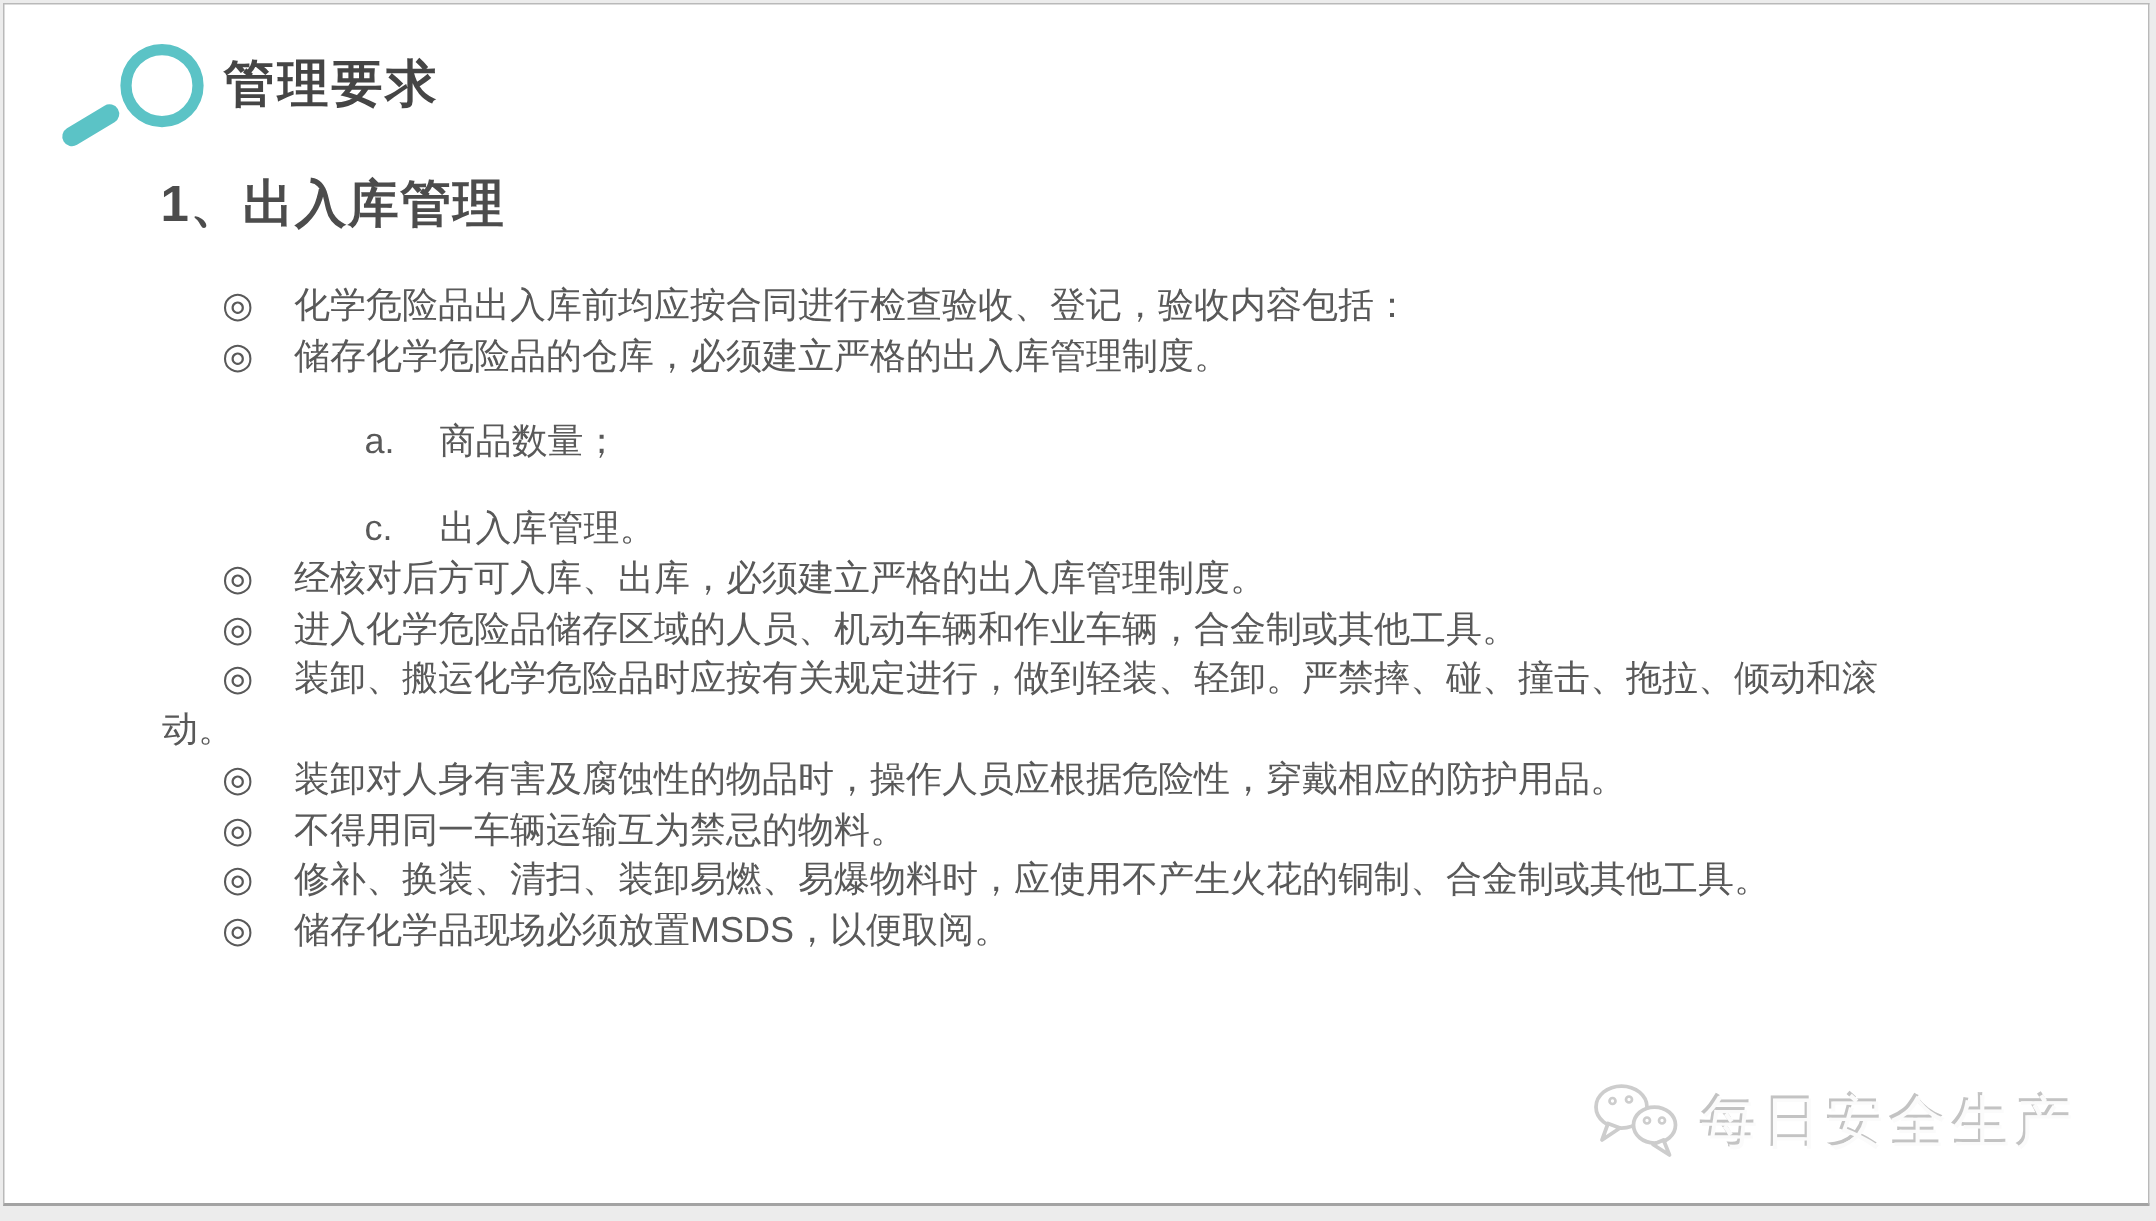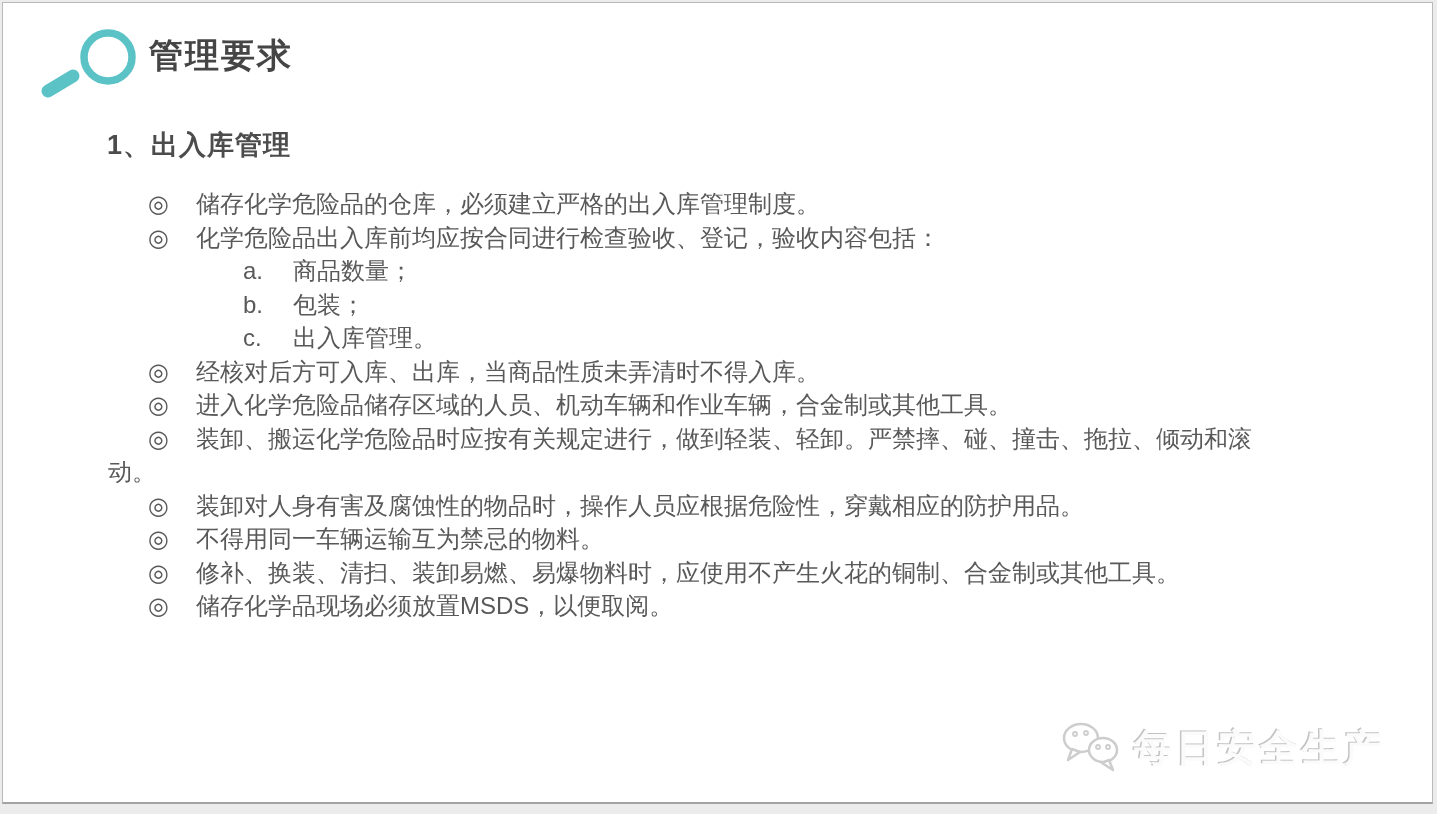--- a/index.html
+++ b/index.html
@@ -43,22 +43,22 @@
     top: 30px;
     font-size: 34px;
     font-weight: bold;
     color: #454545;
     letter-spacing: 2px;
   }
   
   .section-title {
     position: absolute;
     left: 104px;
-    top: 124px;
-    font-size: 27px;
+    top: 110px;
+    font-size: 34px;
     font-weight: bold;
     color: #4c4c4c;
     letter-spacing: 1px;
     text-align: center;
   }
   
   .content {
     position: absolute;
     left: 105px;
     top: 184px;
@@ -69,20 +69,21 @@
   }
   .li {
     text-indent: 40px;
   }
   .li .bullet {
     margin-right: 27px;
   }
   .sub {
     padding-left: 135px;
     text-indent: 0;
+    margin-top: 24px;
   }
   .sub .label {
     display: inline-block;
     width: 50px;
     text-indent: 0;
   }
   
   .watermark {
     position: absolute;
     right: 46px;
@@ -93,49 +94,48 @@
   .wechat-icon {
     width: 64px;
     height: 56px;
     margin-right: 10px;
   }
   .watermark-text {
     font-size: 38px;
     letter-spacing: 4px;
     color: #fbfbfb;
     text-shadow: -1.5px -1.5px 0 #c3c3c3, 1px 1px 0 #ffffff;
-    font-weight: bold;
+    font-weight: normal;
   }
 </style>
 </head>
 <body>
 
 <div class="slide">
 
   <div class="header">
     <svg class="magnifier" viewBox="0 0 110 95">
       <circle cx="79" cy="46" r="24" fill="none" stroke="#5BC3C6" stroke-width="7.5"></circle>
       <line x1="19" y1="80" x2="44" y2="65" stroke="#5BC3C6" stroke-width="13" stroke-linecap="round"></line>
     </svg>
     <div class="page-title">管理要求</div>
   </div>
 
   <div class="section-title">1、出入库管理</div>
 
   <div class="content">
 
+    <div class="li"><span class="bullet">◎</span><span>化学危险品出入库前均应按合同进行检查验收、登记，验收内容包括：</span></div>
+
     <div class="li"><span class="bullet">◎</span><span>储存化学危险品的仓库，必须建立严格的出入库管理制度。</span></div>
 
-    <div class="li"><span class="bullet">◎</span><span>化学危险品出入库前均应按合同进行检查验收、登记，验收内容包括：</span></div>
-
     <div class="sub"><span class="label">a.</span><span>商品数量；</span></div>
-    <div class="sub"><span class="label">b.</span><span>包装；</span></div>
     <div class="sub"><span class="label">c.</span><span>出入库管理。</span></div>
 
-    <div class="li"><span class="bullet">◎</span><span>经核对后方可入库、出库，当商品性质未弄清时不得入库。</span></div>
+    <div class="li"><span class="bullet">◎</span><span>经核对后方可入库、出库，必须建立严格的出入库管理制度。</span></div>
 
     <div class="li"><span class="bullet">◎</span><span>进入化学危险品储存区域的人员、机动车辆和作业车辆，合金制或其他工具。</span></div>
 
     <div class="li"><span class="bullet">◎</span><span>装卸、搬运化学危险品时应按有关规定进行，做到轻装、轻卸。严禁摔、碰、撞击、拖拉、倾动和滚动。</span></div>
 
     <div class="li"><span class="bullet">◎</span><span>装卸对人身有害及腐蚀性的物品时，操作人员应根据危险性，穿戴相应的防护用品。</span></div>
 
     <div class="li"><span class="bullet">◎</span><span>不得用同一车辆运输互为禁忌的物料。</span></div>
 
     <div class="li"><span class="bullet">◎</span><span>修补、换装、清扫、装卸易燃、易爆物料时，应使用不产生火花的铜制、合金制或其他工具。</span></div>

